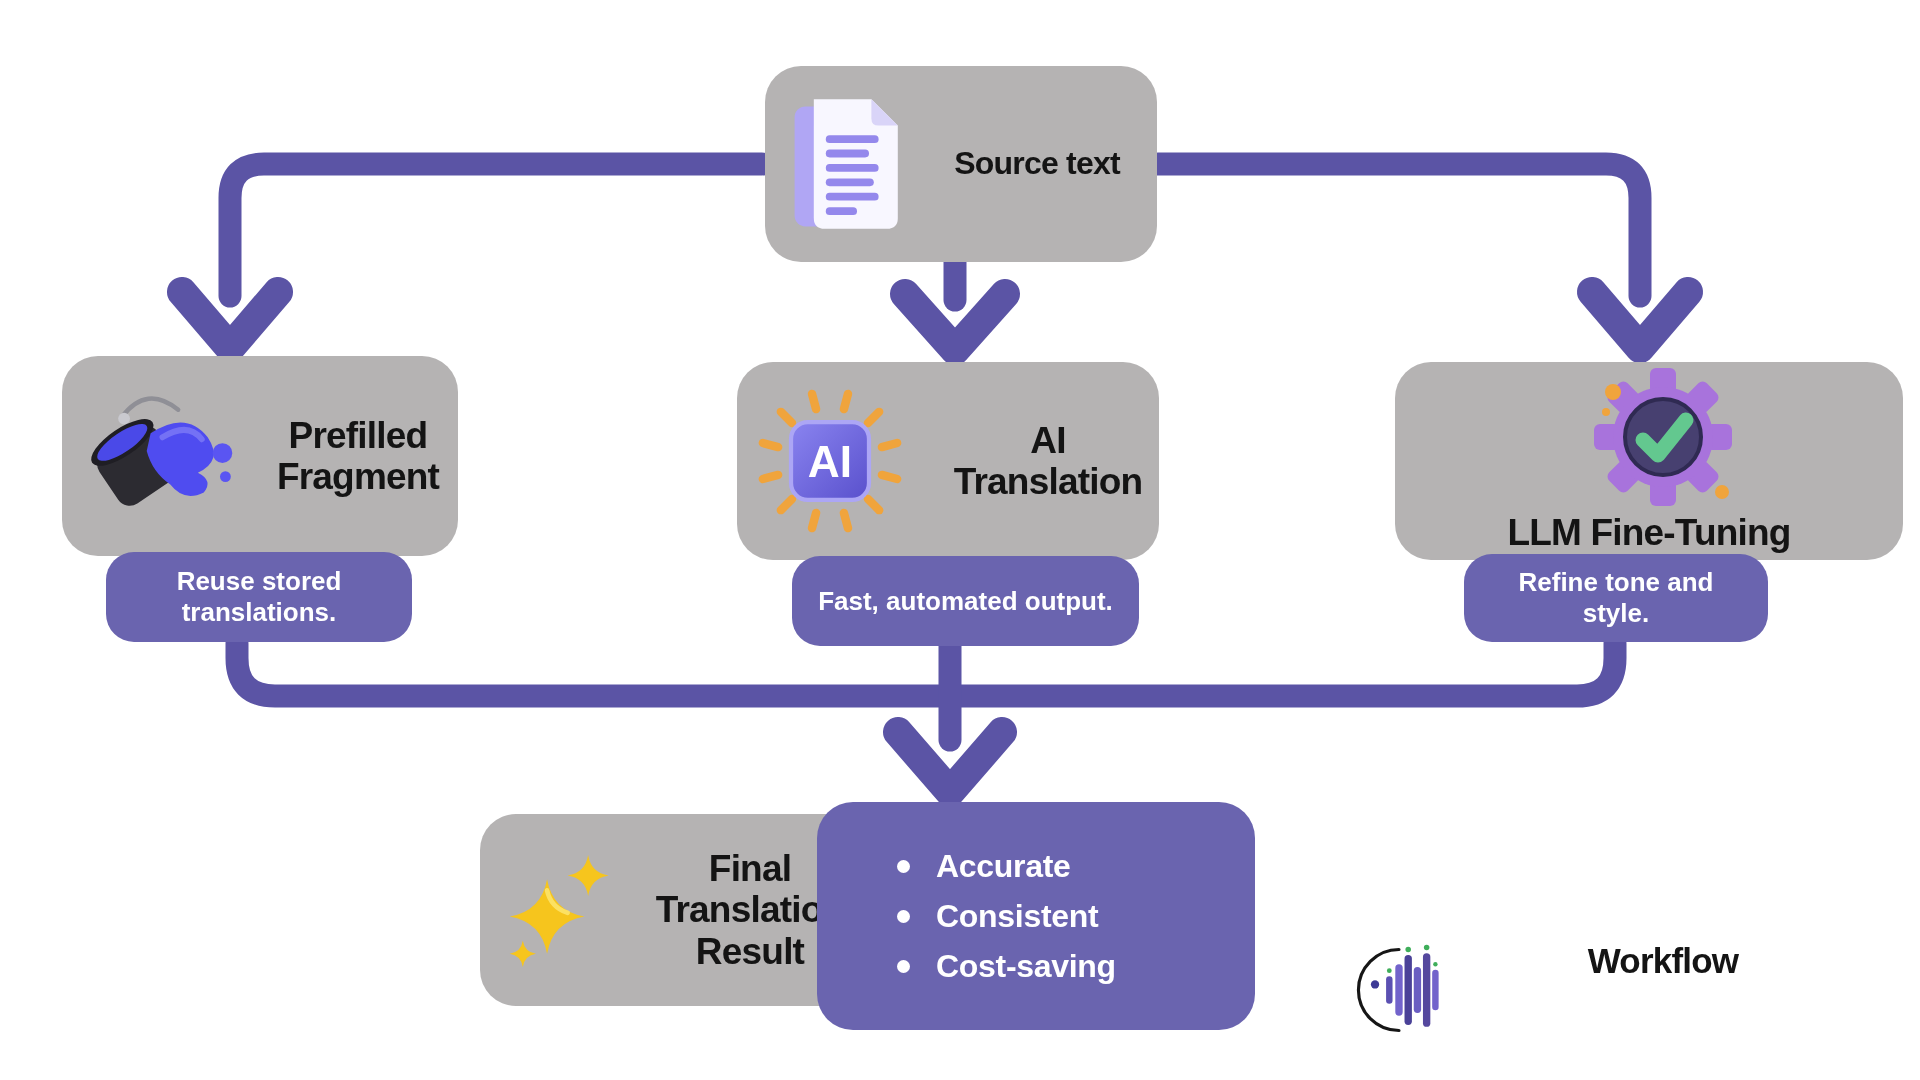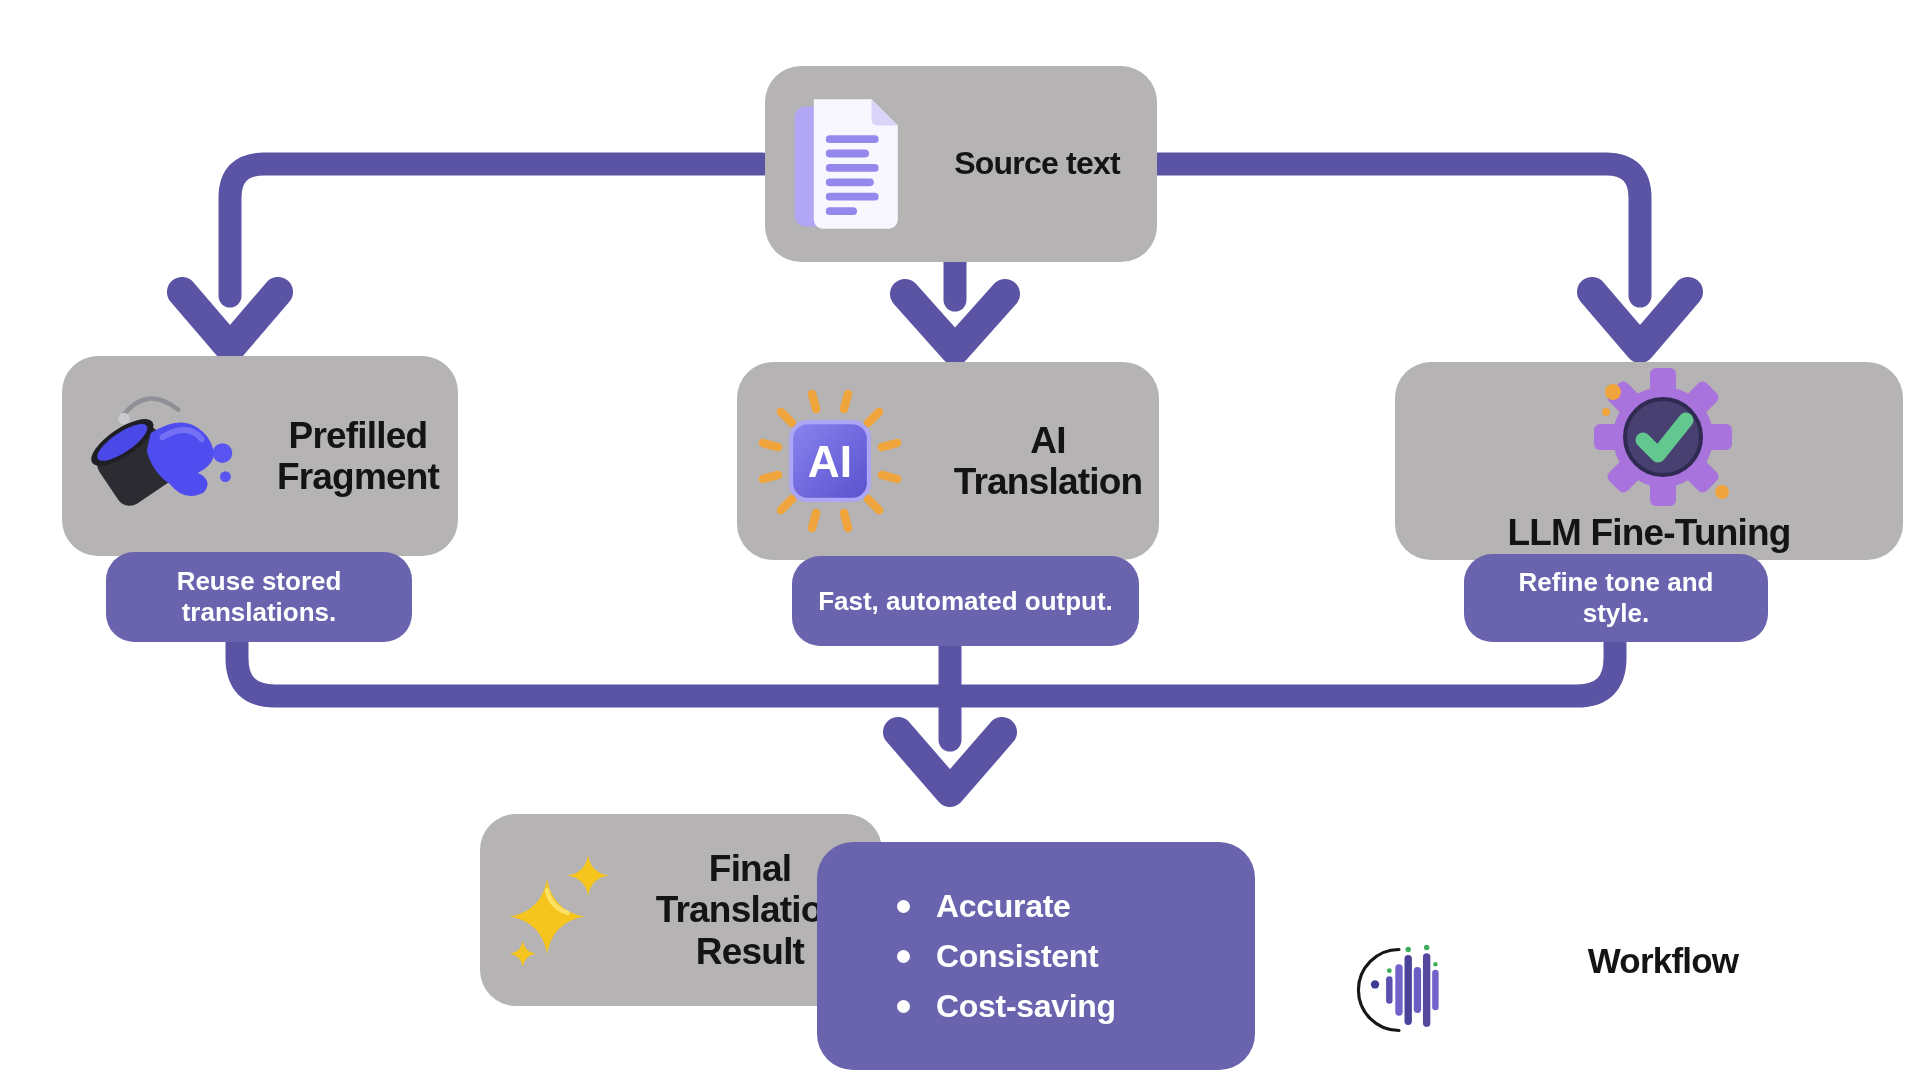--- a/index.html
+++ b/index.html
@@ -35,21 +35,21 @@
   .sparkles{width:112px;height:124px;margin-left:26px;}
 
   .note{position:absolute;background:var(--label);border-radius:28px;color:var(--white-ink);
     font-weight:700;font-size:26px;line-height:1.18;display:flex;align-items:center;justify-content:center;
     text-align:center;padding:0 24px;}
   #prefilled-note{left:106px;top:552px;width:306px;height:90px;}
   #ai-note{left:792px;top:556px;width:347px;height:90px;}
   #llm-note{left:1464px;top:554px;width:304px;height:88px;}
 
   .benefits{position:absolute;left:817px;top:802px;width:438px;height:228px;background:var(--label);
-    border-radius:36px;z-index:3;padding:46px 10px 0 80px;margin-top:40px;}
+    border-radius:36px;z-index:3;padding:46px 10px 0 80px;}
   .benefits ul{list-style:none;margin:0;padding:0;}
   .benefits li{display:flex;align-items:center;gap:26px;color:var(--white-ink);font-size:32px;
     font-weight:700;margin-bottom:13px;letter-spacing:-0.3px;}
   .bdot{width:13px;height:13px;border-radius:50%;background:var(--white-ink);flex:none;}
 
   .brand{position:absolute;left:1340px;top:942px;display:flex;align-items:flex-start;gap:16px;}
   .brand-logo{width:106px;height:96px;flex:none;}
   .brand-text{width:402px;font-size:35px;font-weight:700;color:var(--ink);line-height:1.1;
     text-align:center;letter-spacing:-0.8px;}
 </style>

